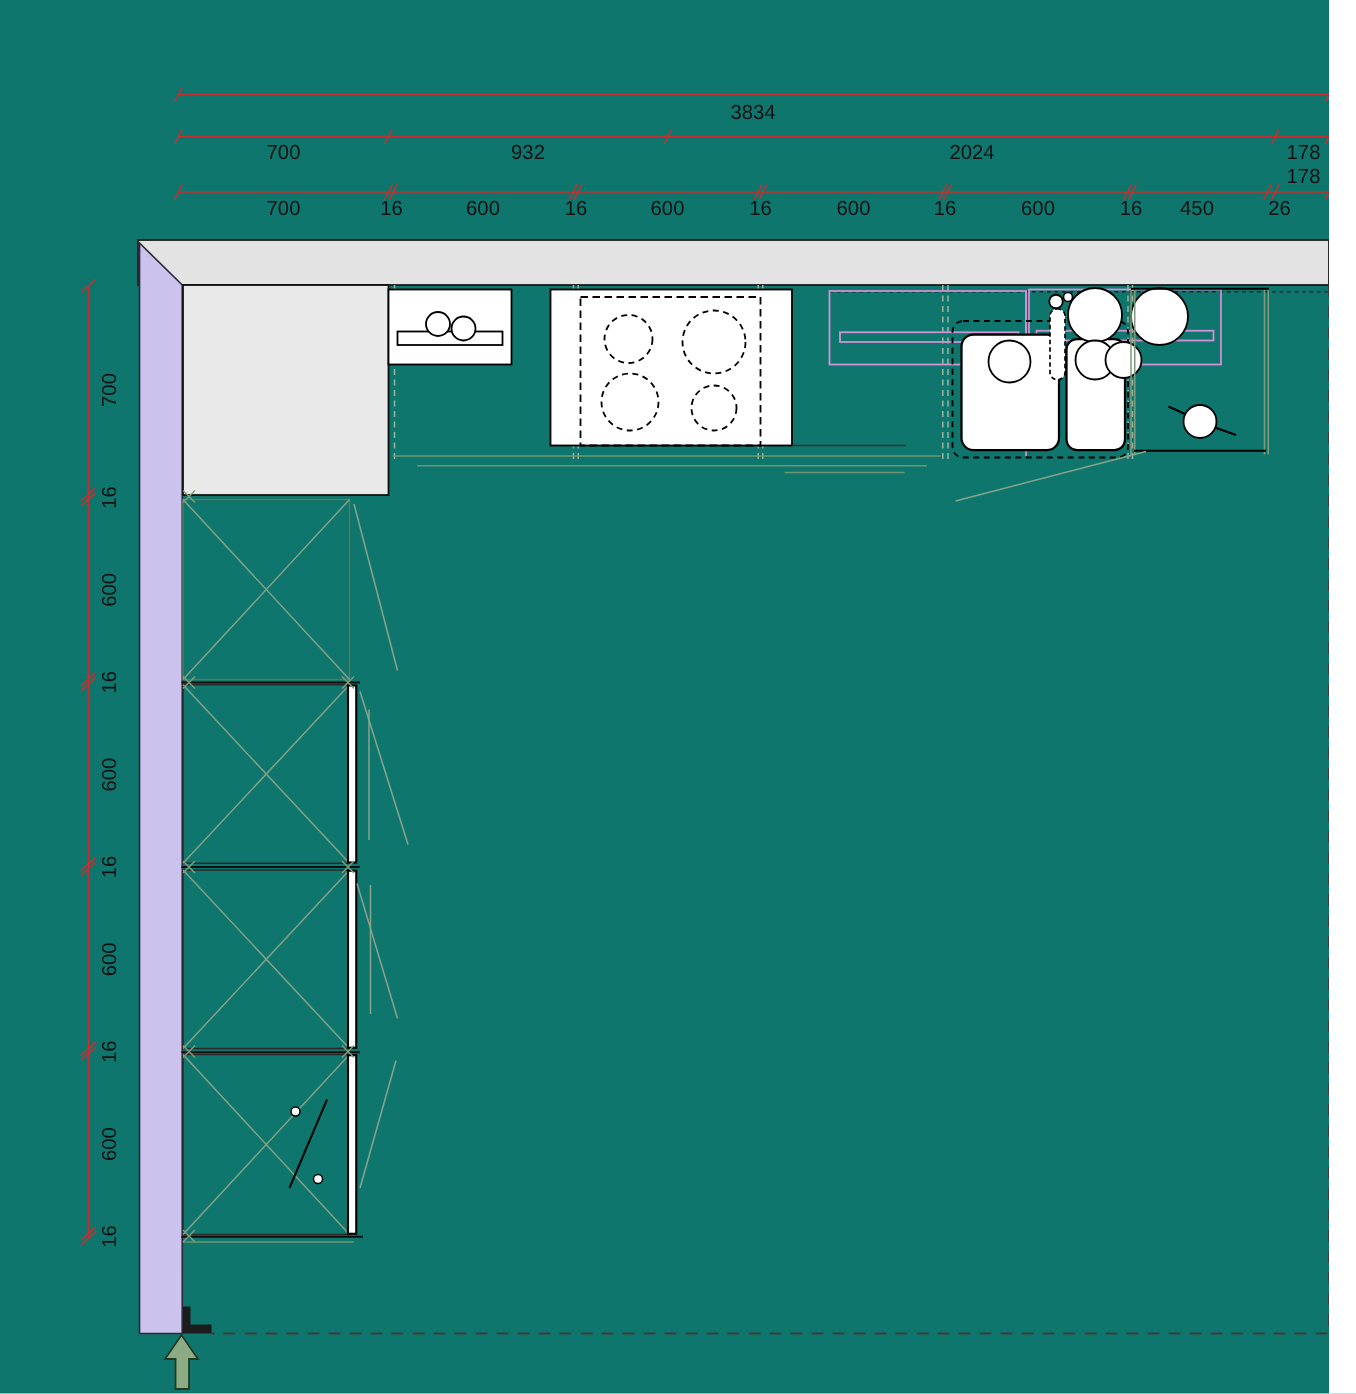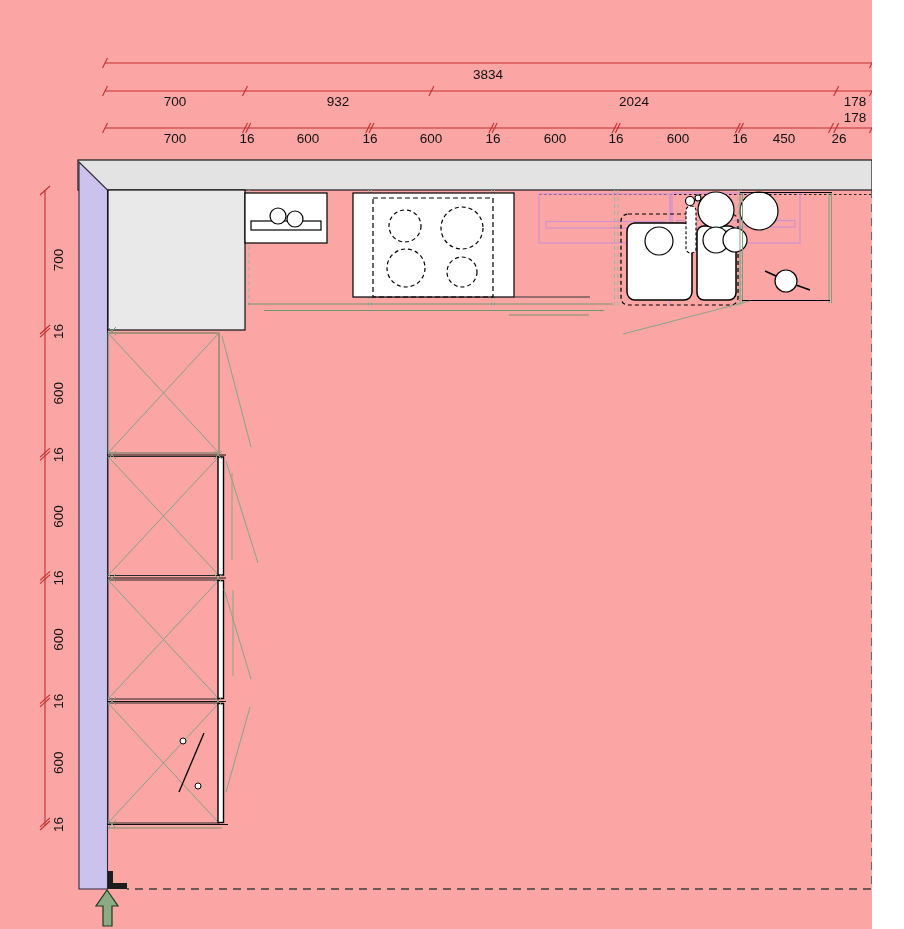--- a/index.html
+++ b/index.html
@@ -1,17 +1,17 @@
 <!DOCTYPE html>
 <html><head>
 <meta charset="utf-8">
 <style>
   html,body{margin:0;padding:0;background:#ffffff;}
-  .stage{position:relative;width:872px;height:929px;background:#fca5a5;overflow:hidden;
-         font-family:"Liberation Sans", sans-serif;}
+  .stage{position:relative;width:872px;height:929px;background:#0f766e;overflow:hidden;
+         font-family:"Liberation Sans", sans-serif;padding-left:14px;}
   svg{display:block;}
   text{font-family:"Liberation Sans", sans-serif;font-size:13.5px;fill:#111;}
   text.dim{font-size:13.5px;}
 </style>
 </head>
 <body>
 
 <div class="stage">
 <svg width="904" height="929" viewBox="0 0 904 929">
 

